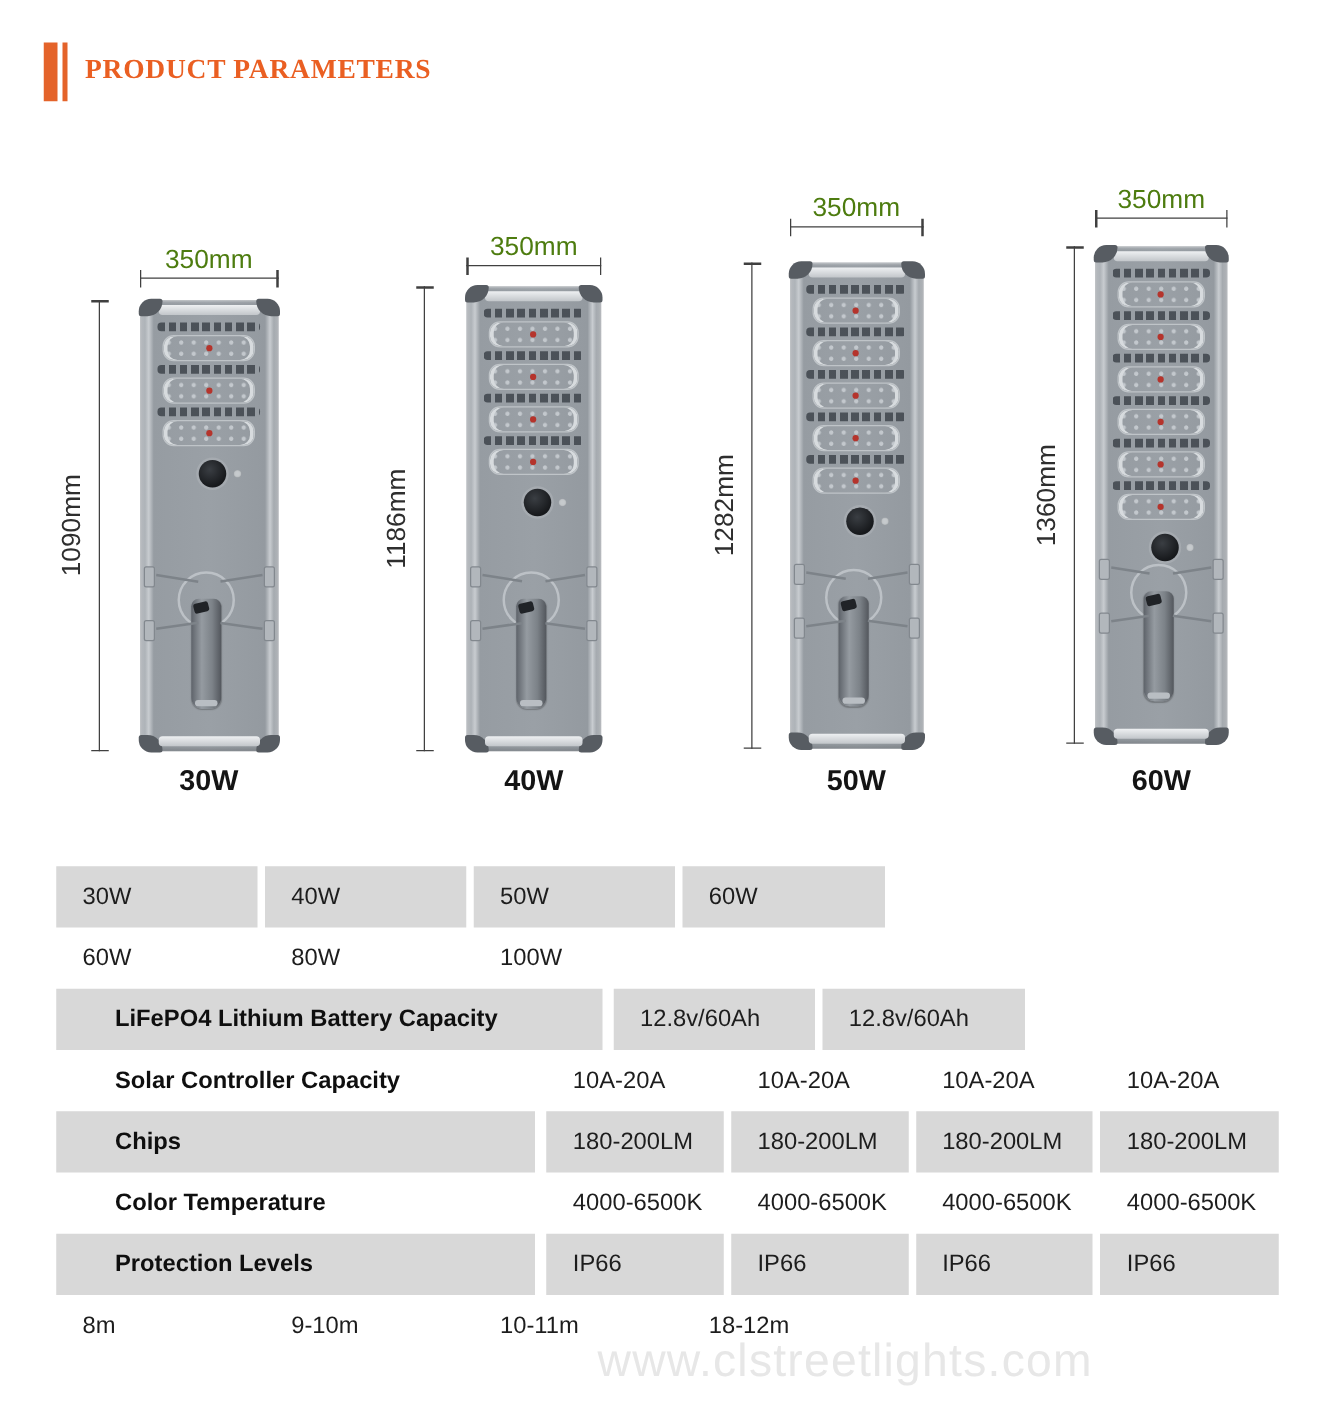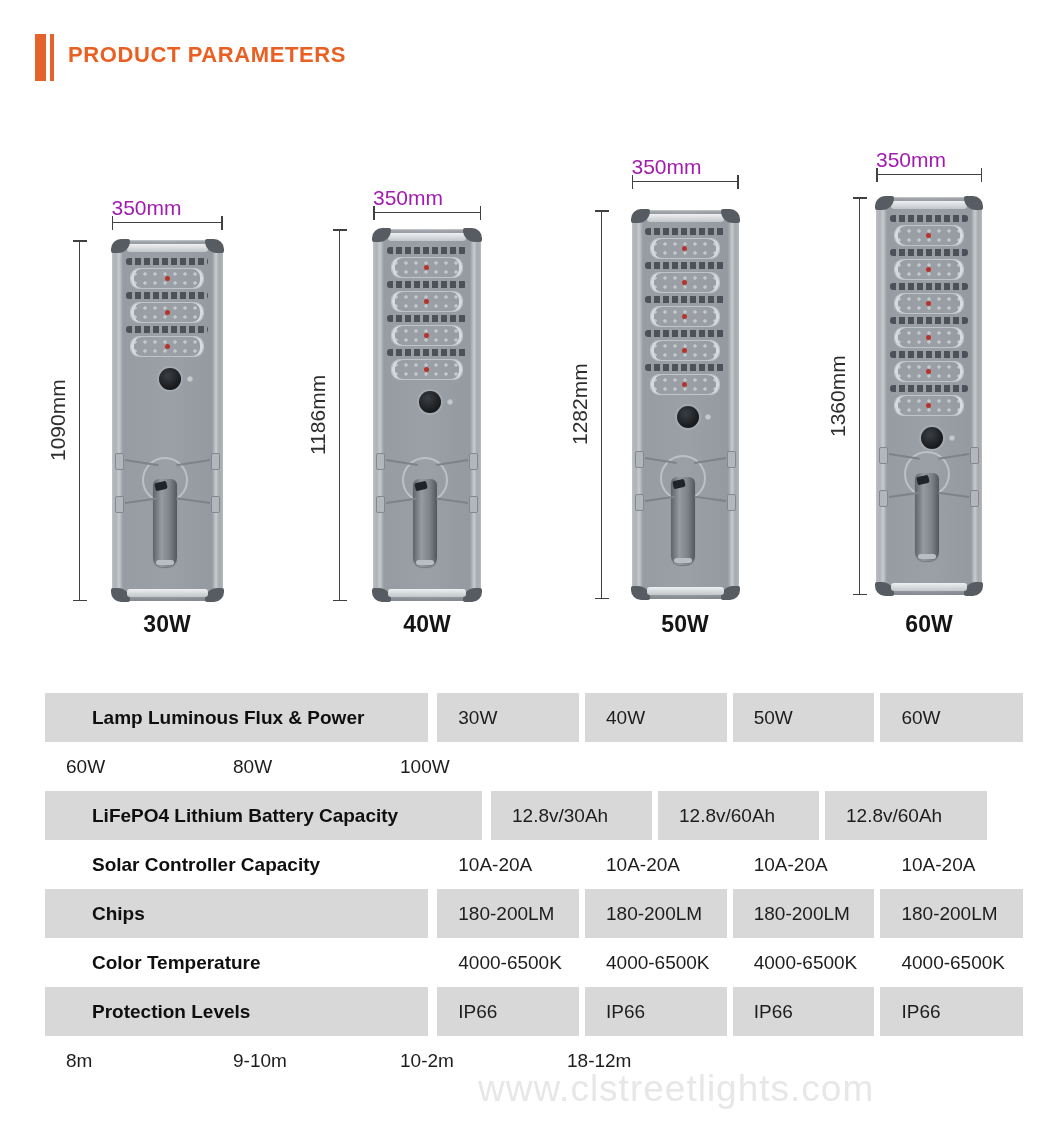--- a/index.html
+++ b/index.html
@@ -3,26 +3,26 @@
 <meta charset="utf-8">
 <style>
   html,body{margin:0;padding:0;background:#ffffff;}
   body{font-family:"Liberation Sans","DejaVu Sans",sans-serif;}
   .page{position:relative;width:1060px;height:1138px;background:#fff;overflow:hidden;}
 
   
   .hdr{position:absolute;left:35px;top:34px;height:47px;display:flex;align-items:center;}
   .hdr .bar-thick{width:11px;height:47px;background:#e4632a;}
   .hdr .bar-thin{width:4px;height:47px;background:#e4632a;margin-left:4px;}
-  .hdr h1{margin:0 0 0 14px;font-size:22px;font-weight:bold;color:#ea5f22;letter-spacing:.6px;transform:translateY(-3px);}
+  .hdr h1{margin:0 0 0 14px;font-size:22px;font-weight:bold;color:#ea5f22;letter-spacing:.6px;transform:translateY(-3px);font-family:Liberation Serif, serif;}
 
   
   .fig *{box-sizing:border-box;}
   .abs{position:absolute;}
-  .dim-text{font-size:21px;color:#a21caf;line-height:22px;white-space:nowrap;}
+  .dim-text{font-size:21px;color:#4d7c0f;text-align:center;line-height:22px;white-space:nowrap;}
   .wline{position:relative;height:0;border-top:1.5px solid #404040;margin-top:3px;}
   .wline:before,.wline:after{content:"";position:absolute;top:-7px;width:1.5px;height:14px;background:#404040;}
   .wline:before{left:0;}
   .wline:after{right:0;}
   .hline{position:absolute;width:0;border-left:1.5px solid #404040;}
   .hline:before,.hline:after{content:"";position:absolute;left:-7px;width:14px;height:1.5px;background:#404040;}
   .hline:before{top:0;}
   .hline:after{bottom:0;}
   .hlabel{position:absolute;display:flex;align-items:center;justify-content:center;writing-mode:vertical-rl;transform:rotate(180deg);font-size:21px;color:#2e2e2e;white-space:nowrap;}
   .power-label{position:absolute;font-size:23px;font-weight:bold;color:#141414;text-align:center;}
@@ -277,34 +277,32 @@
           <div class="arm" style="left: 13px; bottom: 97px; width: 31px; transform: rotate(-8deg); transform-origin: left center;"></div>
           <div class="arm" style="right: 13px; bottom: 97px; width: 31px; transform: rotate(8deg); transform-origin: right center;"></div>
           <div class="cap-bar bottom"></div>
         </div>
         <div class="power-label" style="left: 869px; top: 611px; width: 120px;">60W</div>
       </div>
     </div>
 
   <div id="spec-table" class="spec">
       <div class="spec-row stripe">
-        <div class="cell c-label">Lamp Luminous Flux &amp; Power</div>
         <div class="cell c-val">30W</div>
         <div class="cell c-val">40W</div>
         <div class="cell c-val">50W</div>
         <div class="cell c-val last">60W</div>
       </div>
       <div class="spec-row">
         <div class="cell c-val">60W</div>
         <div class="cell c-val">80W</div>
         <div class="cell c-val">100W</div>
       </div>
       <div class="spec-row stripe">
         <div class="cell c-label">LiFePO4 Lithium Battery Capacity</div>
-        <div class="cell c-val">12.8v/30Ah</div>
         <div class="cell c-val">12.8v/60Ah</div>
         <div class="cell c-val last">12.8v/60Ah</div>
       </div>
       <div class="spec-row">
         <div class="cell c-label">Solar Controller Capacity</div>
         <div class="cell c-val">10A-20A</div>
         <div class="cell c-val">10A-20A</div>
         <div class="cell c-val">10A-20A</div>
         <div class="cell c-val last">10A-20A</div>
       </div>
@@ -325,20 +323,20 @@
       <div class="spec-row stripe">
         <div class="cell c-label">Protection Levels</div>
         <div class="cell c-val">IP66</div>
         <div class="cell c-val">IP66</div>
         <div class="cell c-val">IP66</div>
         <div class="cell c-val last">IP66</div>
       </div>
       <div class="spec-row">
         <div class="cell c-val">8m</div>
         <div class="cell c-val">9-10m</div>
-        <div class="cell c-val">10-2m</div>
+        <div class="cell c-val">10-11m</div>
         <div class="cell c-val last">18-12m</div>
       </div>
     </div>
 
   <div class="watermark">www.clstreetlights.com</div>
 
 </div>
 
 </body></html>

